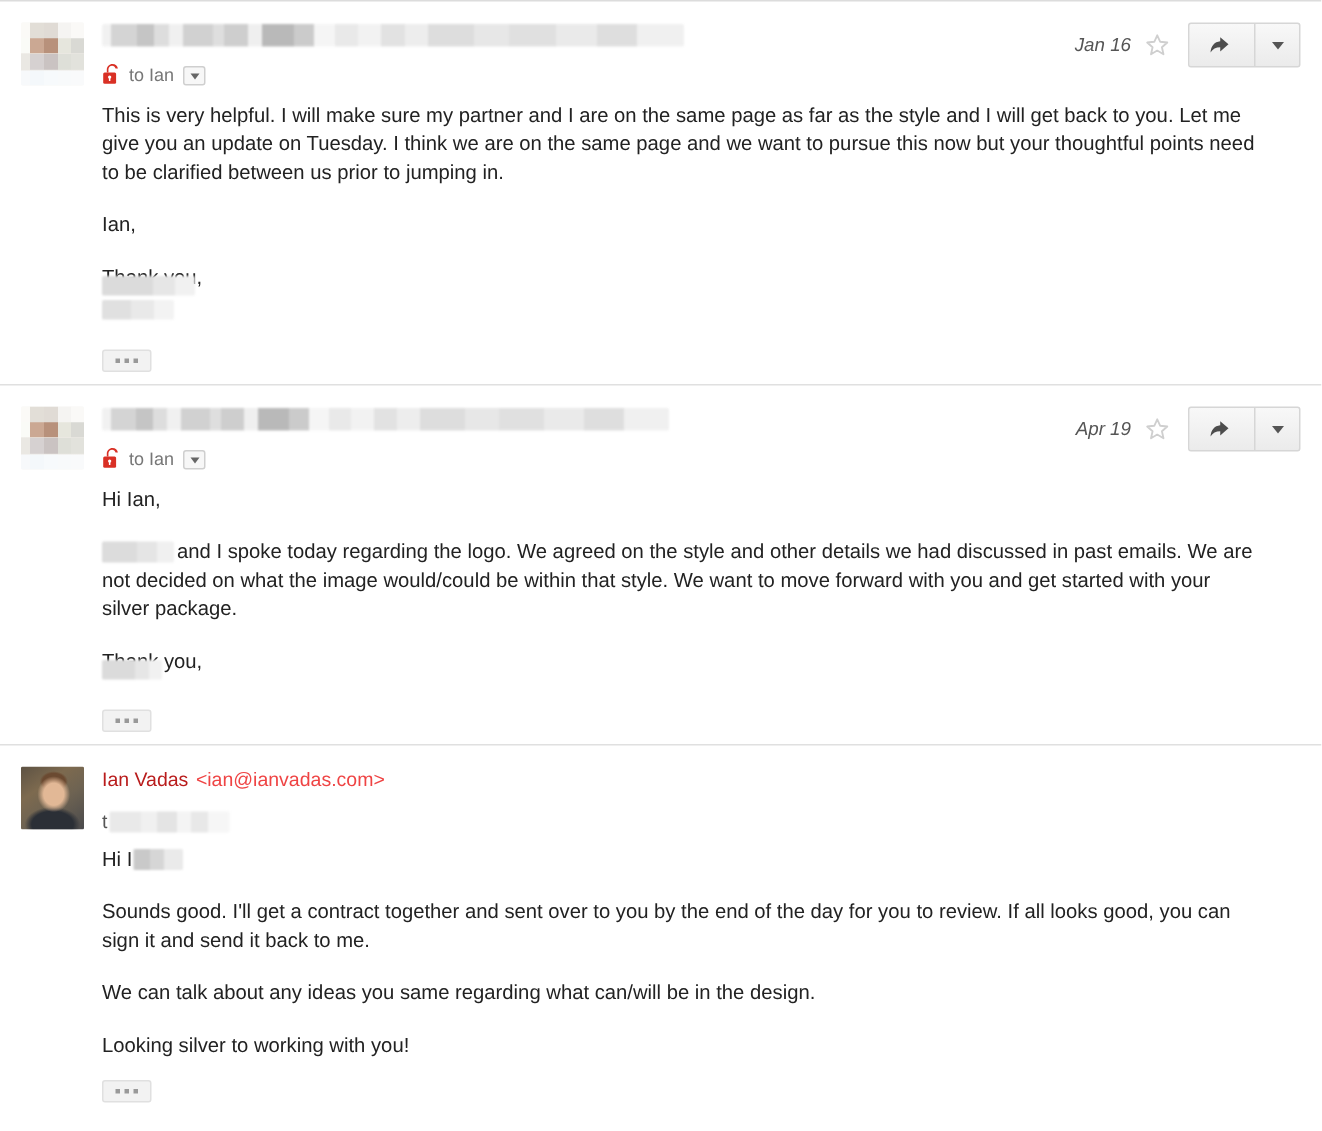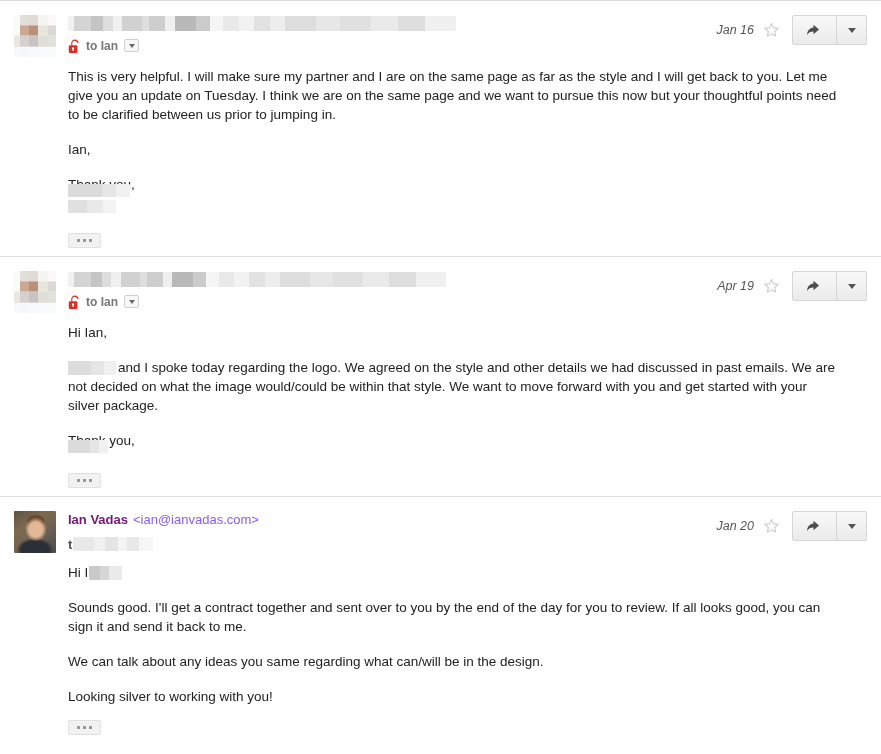--- a/index.html
+++ b/index.html
@@ -108,30 +108,29 @@
     background-image: linear-gradient(to right, #dcdcdc 0 48%, #e5e5e5 48% 76%, #f0f0f0 76% 100%);
     filter: blur(0.7px);
     margin-right: 2px;
   }
   .redact.hiname {
     height: 14px;
     background-image: linear-gradient(to right, #c9c9c9 0 34%, #d6d6d6 34% 62%, #eaeaea 62% 100%);
     filter: blur(0.7px);
   }
 
-  .sender-name { font-weight: bold; color: #701a75; font-size: 13px; }
-  .sender-email { color: #8b5cf6; font-size: 13px; margin-left: 5px; }
+  .sender-name { font-weight: normal; color: #b91c1c; font-size: 13px; }
+  .sender-email { color: #ef4444; font-size: 13px; margin-left: 5px; }
 
   .to-line {
-    display: flex; align-items: flex-start;
+    display: flex; align-items: flex-end;
     margin-top: 6px;
     height: 18px;
     color: #777777;
     font-size: 12px;
-    font-weight: bold;
   }
   .lock-icon { width: 13px; height: 15px; margin-right: 5px; display: block; }
   .to-text { color: #777; }
   .caret-btn {
     margin-left: 6px;
     width: 15px; height: 13px;
     border: 1px solid #cfcfcf;
     background: #f7f7f7;
     border-radius: 2px;
     display: inline-flex; align-items: center; justify-content: center;
@@ -354,33 +353,15 @@
           <p class="tight">Looking silver to working with you!</p>
           <div class="trim-btn">
             <i></i>
             <i></i>
             <i></i>
           </div>
         </div>
       </div>
     </div>
 
-    <div class="controls">
-      <span class="date">Jan 20</span>
-      <span class="star">
-        <svg viewBox="0 0 18 18" width="17" height="17" aria-hidden="true">
-          <path d="M9 1.6l2.1 4.6 5 .5-3.8 3.4 1.1 4.9L9 12.4l-4.4 2.6 1.1-4.9L1.9 6.7l5-.5z" fill="none" stroke="#cfcfcf" stroke-width="1.3" stroke-linejoin="round"></path>
-        </svg>
-      </span>
-      <div class="btn-group">
-        <div class="btn-reply">
-          <svg viewBox="0 0 20 18" width="18" height="16" aria-hidden="true">
-            <path d="M8.3 3.1v3C3.9 6.6 1.4 9.6 1 14.6c1.7-2.6 4-3.9 7.3-3.9v3.1l6.2-5.3z" fill="#4d4d4d"></path>
-          </svg>
-        </div>
-        <div class="btn-more">
-            <span class="tri"></span>
-          </div>
-      </div>
-    </div>
   </div>
 
 </div>
 
 </body></html>

